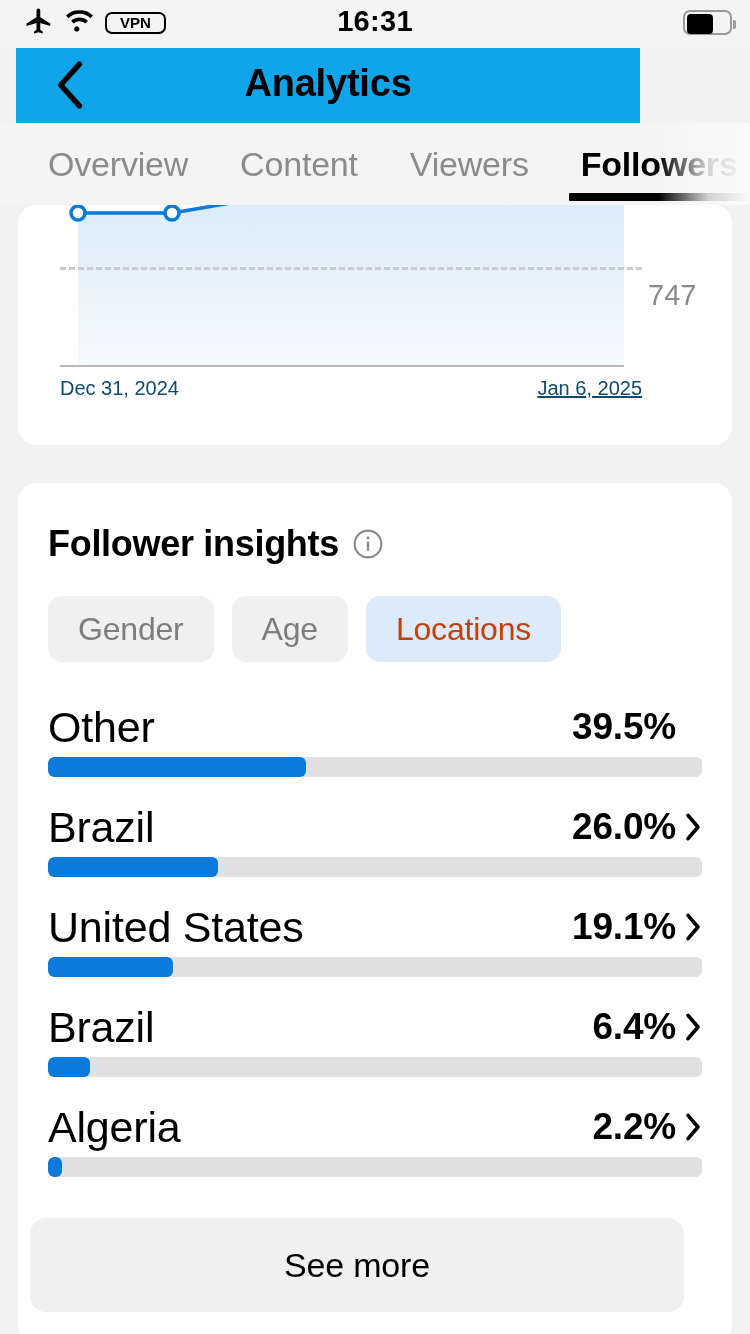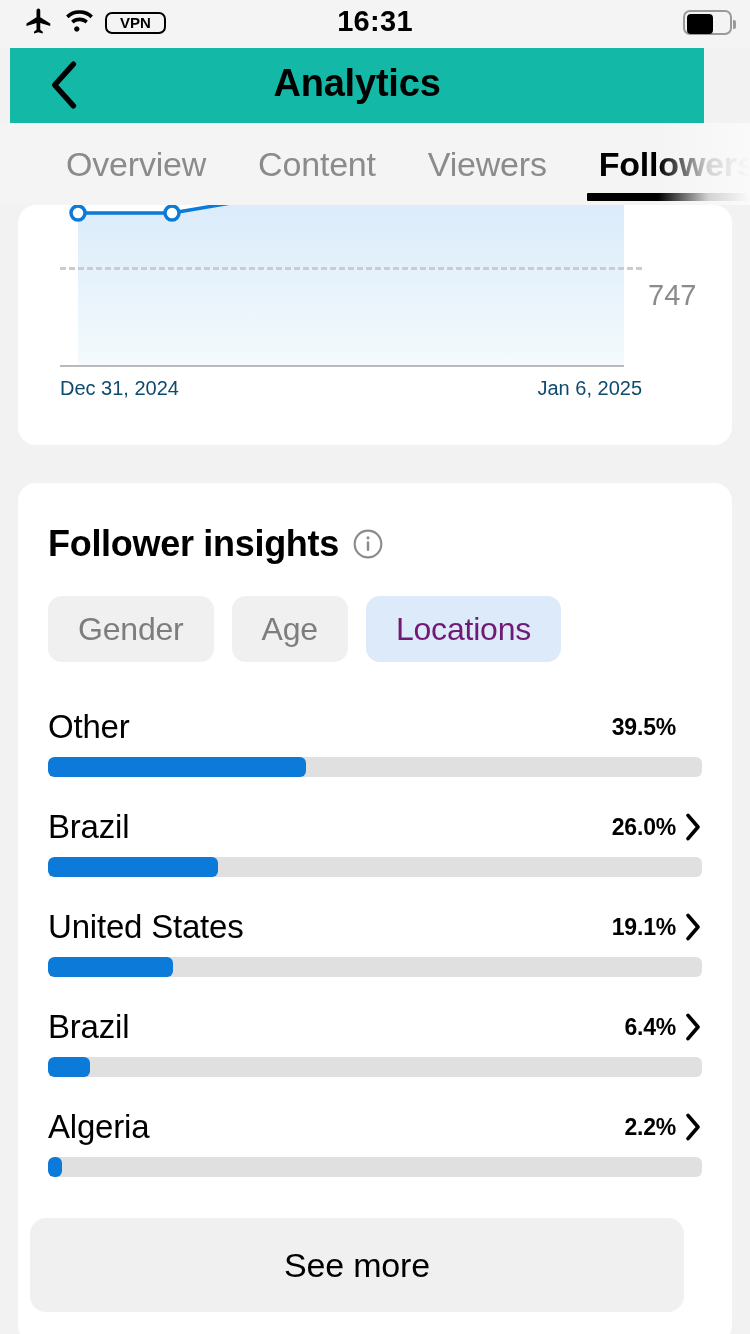--- a/index.html
+++ b/index.html
@@ -37,22 +37,22 @@
     content: ""; position: absolute; right: -6px; top: 8px;
     width: 3px; height: 9px; background: #9a9a9a; border-radius: 0 2px 2px 0;
   }
   .battery .fill {
     position: absolute; left: 2px; top: 2px; bottom: 2px;
     width: 58%; background: #000; border-radius: 4px;
   }
 
   
   .navbar {
-    position: absolute; top: 48px; left: 10px; width: 694px; height: 75px;
-    background: #14b8a6;
+    position: absolute; top: 48px; left: 16px; width: 624px; height: 75px;
+    background: #0ea5e9;
   }
   .back-btn {
     position: absolute; left: 26px; top: 10px;
     width: 54px; height: 54px; display: flex; align-items: center; justify-content: center;
   }
   .nav-title {
     position: absolute; left: 0; right: 0; top: 14px;
     text-align: center; font-size: 38px; font-weight: 700; color: #000;
     letter-spacing: -0.2px;
   }
@@ -64,21 +64,21 @@
   }
   .tabstrip {
     position: absolute; left: 0; top: 0; height: 82px;
     display: flex; align-items: flex-start; white-space: nowrap;
   }
   .tab {
     position: relative; height: 82px; padding: 0 26px;
     display: flex; align-items: center; font-size: 34px; color: #8b8b8b;
     font-weight: 400; letter-spacing: -0.2px;
   }
-  .tab:first-child { padding-left: 66px; }
+  .tab:first-child { padding-left: 48px; }
   .tab.active { color: #000; font-weight: 700; }
   .tab.active::after {
     content: ""; position: absolute; left: 14px; right: 14px; bottom: 4px;
     height: 8px; background: #000; border-radius: 1px;
   }
   .tab-fade {
     position: absolute; right: 0; top: 0; width: 92px; height: 82px;
     background: linear-gradient(to right, rgba(244,244,244,0) 0%, rgba(248,248,248,0.85) 55%, #fafafa 100%);
     pointer-events: none;
   }
@@ -107,56 +107,56 @@
     border-top: 3px dashed #c9ccd1;
   }
   .grid-label {
     position: absolute; left: 630px; top: 42px;
     font-size: 29px; color: #8b8b8b; margin-top: 32px;
   }
   .x-label {
     position: absolute; top: 172px; font-size: 20px; color: #0c4a6e;
   }
   .x-label.left { left: 42px; }
-  .x-label.right { right: 90px; }
+  .x-label.right { right: 90px; text-decoration: underline; }
 
   
   .insights-head {
     position: absolute; left: 30px; top: 40px;
     display: flex; align-items: center; gap: 13px;
   }
   .insights-title { font-size: 36px; font-weight: 700; color: #000; letter-spacing: -0.3px; }
   .info-icon { display: flex; align-items: center; }
 
   .chips {
     position: absolute; left: 30px; top: 113px;
     display: flex; gap: 18px;
   }
   .chip {
     height: 66px; padding: 0 30px; border-radius: 14px;
     display: flex; align-items: center; justify-content: center;
     font-size: 32px; color: #7d7d7d; background: #f0f0f0;
     letter-spacing: -0.2px;
     text-align: right;
   }
-  .chip.active { background: #dceaf9; color: #701a75; }
+  .chip.active { background: #dceaf9; color: #c2410c; }
 
   .rows { position: absolute; left: 30px; top: 212px; width: 654px; }
   .row { position: relative; height: 100px; }
   .row-top {
     position: relative; height: 64px; display: flex; align-items: center;
   }
   .row-label {
-    font-size: 33px; color: #000; letter-spacing: -0.2px;
+    font-size: 43px; color: #000; letter-spacing: -0.2px;
   }
   .row-right {
     position: absolute; right: 0; top: 0; height: 64px;
     display: flex; align-items: center; gap: 8px;
   }
-  .row-pct { font-size: 23px; font-weight: 700; color: #000; letter-spacing: -0.2px; }
+  .row-pct { font-size: 37px; font-weight: 700; color: #000; letter-spacing: -0.2px; }
   .chev { display: flex; align-items: center; width: 18px; }
   .chev.hidden { visibility: hidden; }
   .track {
     position: absolute; left: 0; top: 62px; width: 654px; height: 20px;
     background: #e0e0e0; border-radius: 6px; overflow: hidden;
   }
   .fill { height: 20px; background: #0b7ad8; border-radius: 6px; }
 
   .see-more {
     position: absolute; left: 12px; top: 735px; width: 654px; height: 94px;

